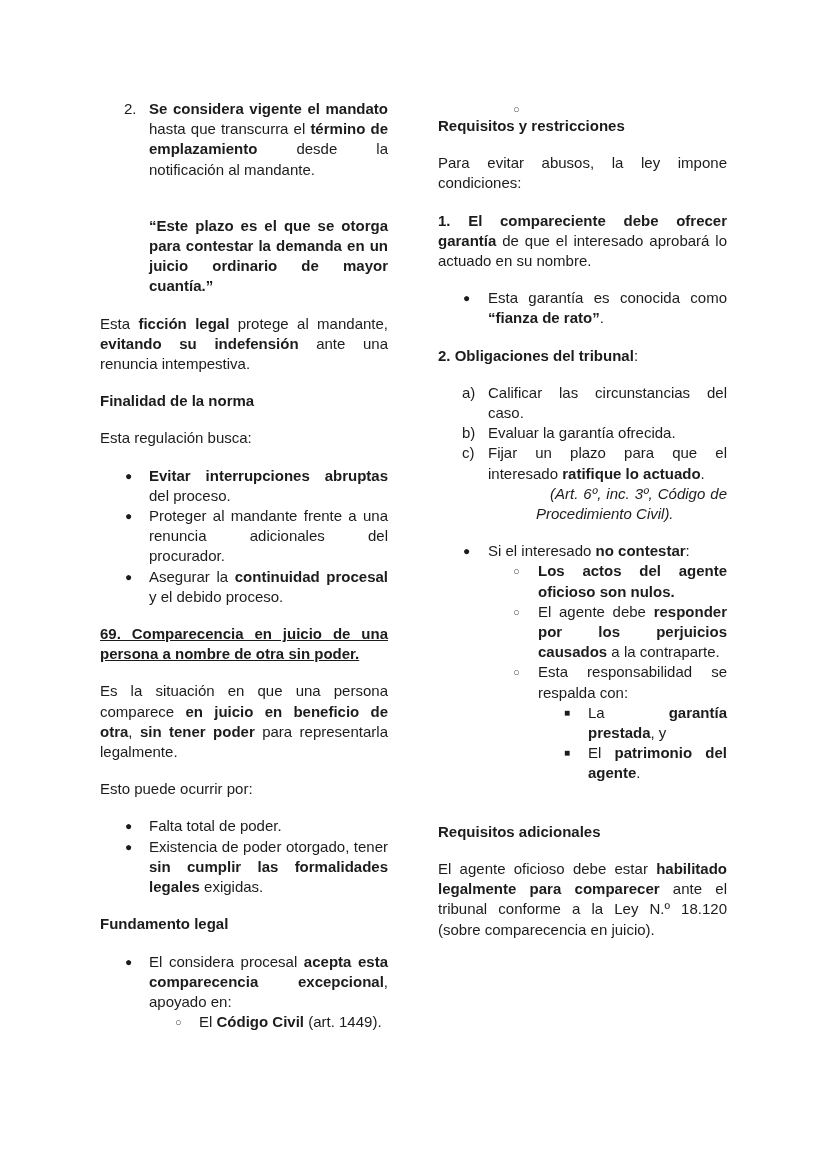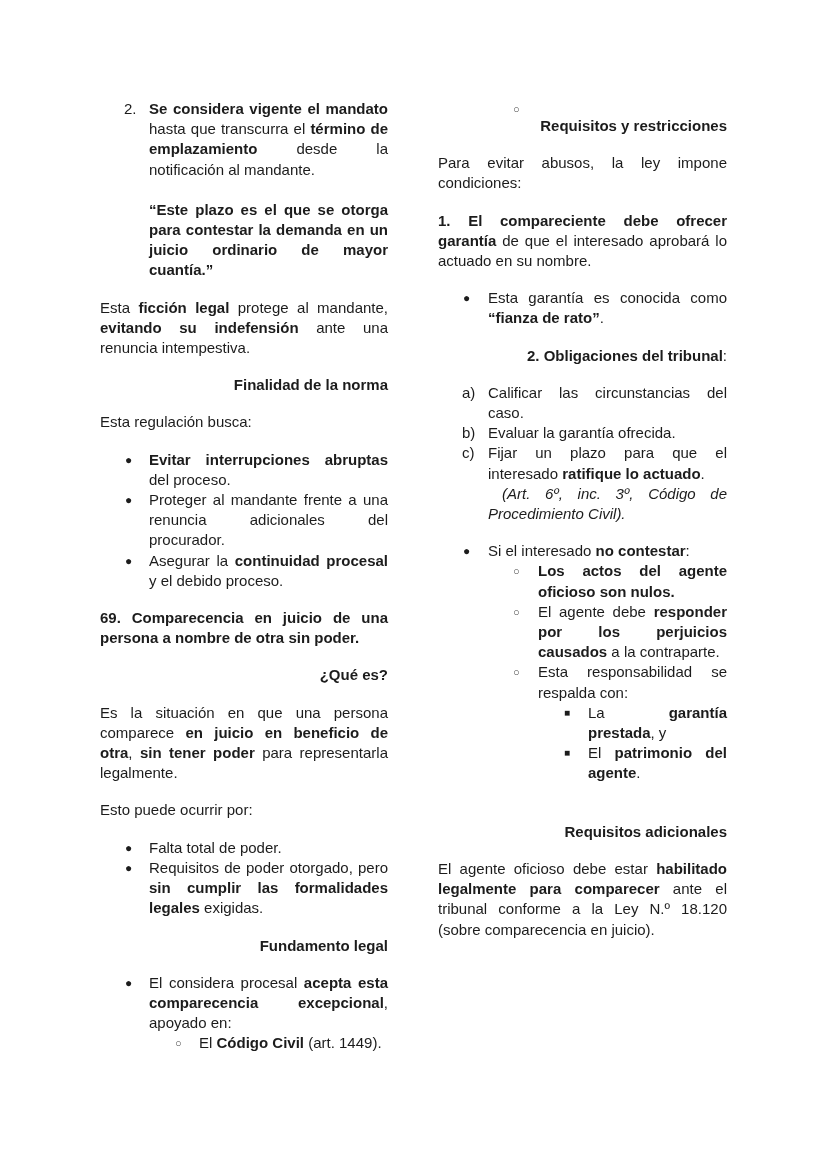--- a/index.html
+++ b/index.html
@@ -6,39 +6,39 @@
   body {
     width: 828px; height: 1169px; position: relative; overflow: hidden;
     font-family: "Liberation Sans", sans-serif; color: #1c1c1c;
     font-size: 15px; line-height: 20.2px;
   }
   .col { position: absolute; top: 99px; text-align: justify; }
   .col-left { left: 100px; width: 288px; }
   .col-right { left: 438px; width: 289px; }
   p { margin: 0; }
   .b { font-weight: bold; }
-  .u { }
+  .u { text-decoration: underline; }
   .i { font-style: italic; }
   .block { margin-bottom: 17px; }
-  .heading { font-weight: bold; margin-bottom: 17px; text-align: right; }
+  .heading { font-weight: bold; margin-bottom: 17px; text-align: left; }
   .item { position: relative; }
   .marker { position: absolute; text-align: left; }
   .txt { display: block; }
   .bullet-dot { font-size: 12px; }
   .bullet-circle { font-size: 11px; color: #444; }
   .bullet-square { font-size: 10px; }
 </style>
 </head>
 <body>
 
 <div class="col col-left">
 
   <div class="item block" style="padding-left:49px;">
     <span class="marker" style="left:24px;">2.</span>
-    <p style="margin-bottom:20px;">
+    <p style="margin-bottom:36px;">
       <span class="b">Se considera vigente el mandato</span><span> hasta que transcurra el </span><span class="b">término de emplazamiento</span><span> desde la notificación al mandante.</span>
     </p>
     <p class="b">“Este plazo es el que se  otorga para contestar la demanda en un juicio ordinario de mayor cuantía.”</p>
   </div>
 
   <p class="block">
     <span>Esta </span><span class="b">ficción legal</span><span> protege al mandante, </span><span class="b">evitando su indefensión</span><span> ante una renuncia intempestiva.</span>
   </p>
 
   <p class="heading">Finalidad de la norma</p>
@@ -54,36 +54,35 @@
       <span>Proteger al mandante frente a una renuncia adicionales del procurador.</span>
     </div>
     <div class="item">
       <span class="marker bullet-dot" style="left:-24px;">●</span>
       <span>Asegurar la </span><span class="b">continuidad procesal</span><span> y el debido proceso.</span>
     </div>
   </div>
 
   <p class="block b u">69. Comparecencia en juicio de una persona a nombre de otra sin poder.</p>
 
-  <p class="heading">¿Qué es?</p>
 
   <p class="block">
     <span>Es la situación en que una persona comparece </span><span class="b">en juicio en beneficio de otra</span><span>, </span><span class="b">sin tener poder</span><span> para representarla legalmente.</span>
   </p>
 
   <p class="block">Esto puede ocurrir por:</p>
 
   <div class="block" style="padding-left:49px;">
     <div class="item">
       <span class="marker bullet-dot" style="left:-24px;">●</span>
       <span>Falta total de poder.</span>
     </div>
     <div class="item">
       <span class="marker bullet-dot" style="left:-24px;">●</span>
-      <span>Requisitos de poder otorgado, pero </span><span class="b">sin cumplir las formalidades legales</span><span> exigidas.</span>
+      <span>Existencia de poder otorgado, tener </span><span class="b">sin cumplir las formalidades legales</span><span> exigidas.</span>
     </div>
   </div>
 
   <p class="heading">Fundamento legal</p>
 
   <div style="padding-left:49px;">
     <div class="item">
       <span class="marker bullet-dot" style="left:-24px;">●</span>
       <span>El considera procesal </span><span class="b">acepta esta comparecencia excepcional</span><span>, apoyado en:</span>
     </div>
@@ -121,21 +120,21 @@
       <span class="marker" style="left:-26px;">a)</span>
       <span>Calificar las circunstancias del caso.</span>
     </div>
     <div class="item">
       <span class="marker" style="left:-26px;">b)</span>
       <span>Evaluar la garantía ofrecida.</span>
     </div>
     <div class="item">
       <span class="marker" style="left:-26px;">c)</span>
       <span>Fijar un plazo para que el interesado </span><span class="b">ratifique lo actuado</span><span>.</span>
-      <span class="txt i" style="text-indent:14px;">(Art. 6º, inc. 3º, Código de Procedimiento Civil).</span>
+      <span class="txt i" style="text-indent:14px;margin-left:48px;">(Art. 6º, inc. 3º, Código de Procedimiento Civil).</span>
     </div>
   </div>
 
 
   <div class="block" style="padding-left:50px;">
     <div class="item">
       <span class="marker bullet-dot" style="left:-25px;">●</span>
       <span>Si el interesado </span><span class="b">no contestar</span><span>:</span>
     </div>
     <div style="padding-left:50px;">

